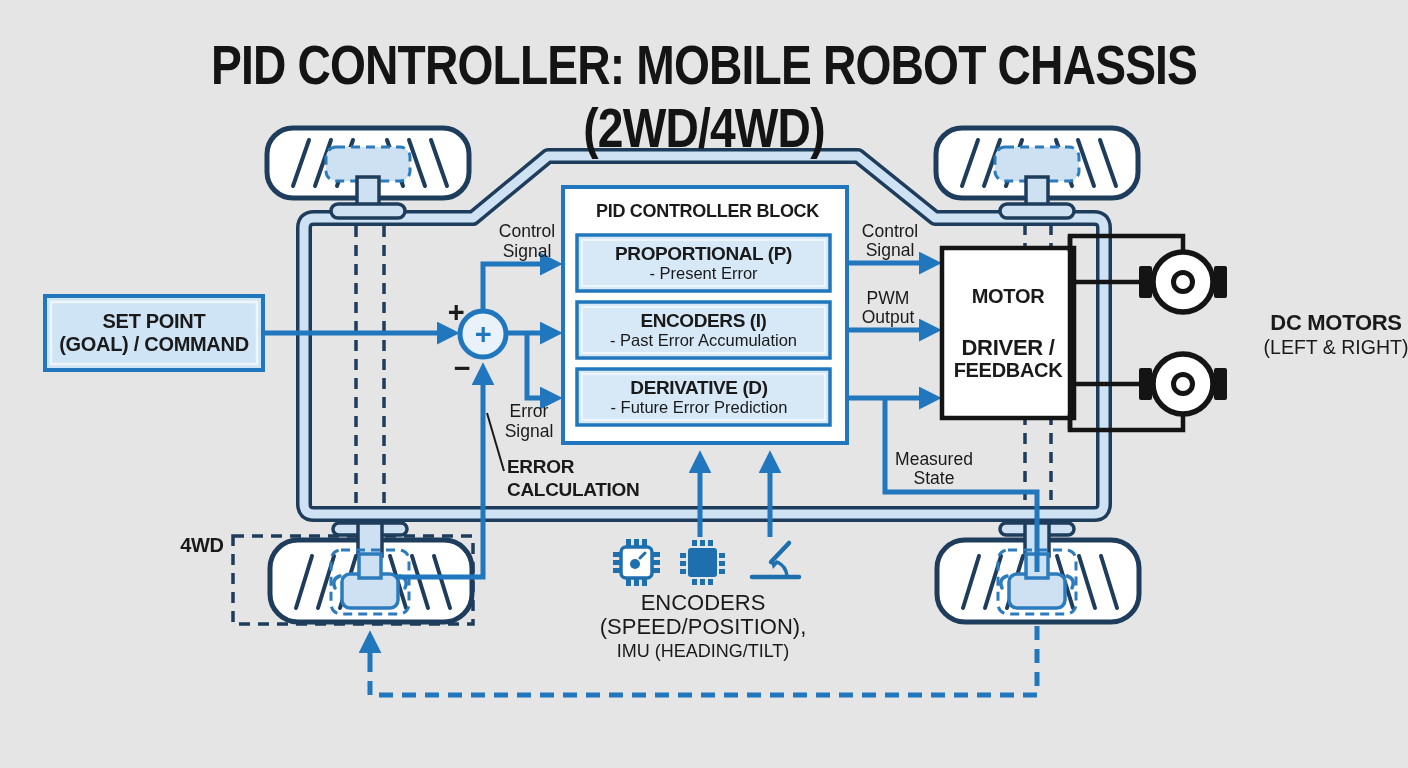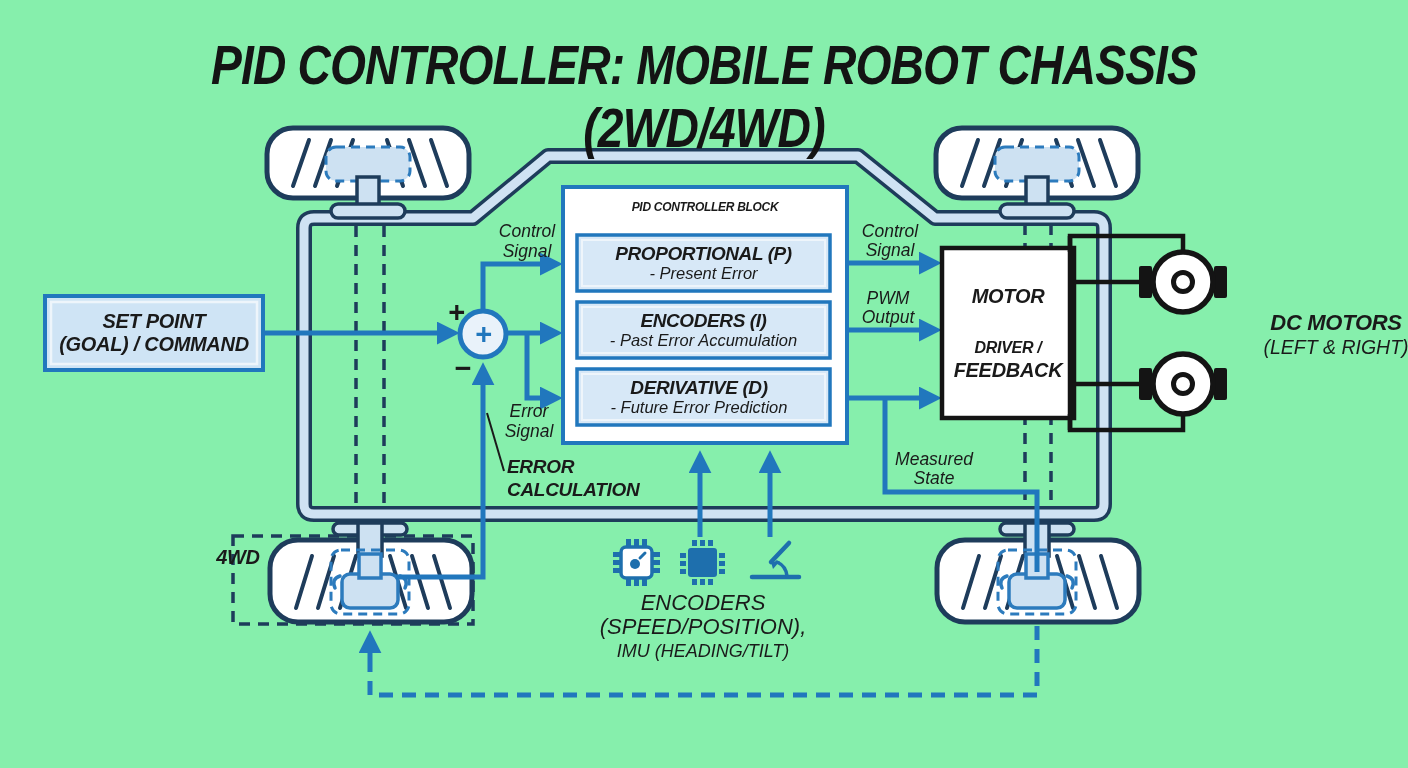--- a/index.html
+++ b/index.html
@@ -1,17 +1,17 @@
 <!DOCTYPE html>
 <html><head>
 <meta charset="utf-8">
 <style>
   html,body{margin:0;padding:0;background:#fff;}
-  #stage{position:relative;width:1408px;height:768px;background:#86efac;overflow:hidden;
-         font-family:"Liberation Sans",sans-serif;font-style:italic;}
+  #stage{position:relative;width:1408px;height:768px;background:#e5e5e5;overflow:hidden;
+         font-family:"Liberation Sans",sans-serif;}
   #stage svg{position:absolute;left:0;top:0;}
   .txt{position:absolute;color:#1a1a1a;line-height:1.15;}
   .ctr{text-align:center;}
   .b{font-weight:bold;letter-spacing:-0.3px;}
   #title{top:34px;left:0;width:100%;text-align:center;}
   #title span{display:inline-block;transform:scaleX(0.84);transform-origin:center;
               font-size:55px;font-weight:bold;letter-spacing:-1px;color:#141414;}
   .lbl{font-size:17.5px;}
   .blockname{font-size:19px;font-weight:bold;letter-spacing:-0.4px;}
   .blockdesc{font-size:16.5px;}
@@ -224,21 +224,21 @@
 
 <div class="txt b ctr" style="left:441px;top:296px;width:30px;font-size:29px;line-height:32px;">+</div>
 <div class="txt b ctr" style="left:447px;top:352px;width:30px;font-size:29px;line-height:32px;">−</div>
 <div class="txt b ctr" style="left:463px;top:318px;width:40px;font-size:29px;line-height:32px;color:#2177bd;">+</div>
 
 <div class="txt lbl ctr" style="left:488px;top:221px;width:78px;line-height:20px;">
   <div>Control</div>
   <div>Signal</div>
 </div>
 
-<div class="txt b ctr" style="left:563px;top:201px;width:284px;font-size:12px;">PID CONTROLLER BLOCK</div>
+<div class="txt b ctr" style="left:535px;top:201px;width:284px;font-size:18px;text-align:right;">PID CONTROLLER BLOCK</div>
 
 <div class="txt flexcol" style="left:577px;top:237px;width:253px;height:52px;">
   <div class="blockname">PROPORTIONAL (P)</div>
   <div class="blockdesc">- Present Error</div>
 </div>
 <div class="txt flexcol" style="left:577px;top:304px;width:253px;height:52px;">
   <div class="blockname">ENCODERS (I)</div>
   <div class="blockdesc">- Past Error Accumulation</div>
 </div>
 <div class="txt flexcol" style="left:577px;top:371px;width:244px;height:52px;">
@@ -266,30 +266,30 @@
   <div>Output</div>
 </div>
 
 <div class="txt lbl ctr" style="left:888px;top:450px;width:92px;line-height:19px;">
   <div>Measured</div>
   <div>State</div>
 </div>
 
 <div class="txt flexcol" style="left:942px;top:248px;width:132px;height:170px;">
   <div class="b" style="font-size:20px;line-height:23px;">MOTOR</div>
-  <div class="b" style="font-size:16px;line-height:23px;margin-top:28px;">DRIVER /</div>
+  <div class="b" style="font-size:22px;line-height:23px;margin-top:28px;">DRIVER /</div>
   <div class="b" style="font-size:20px;line-height:23px;">FEEDBACK</div>
 </div>
 
 <div class="txt ctr" style="left:1236px;top:310px;width:200px;">
   <div class="b" style="font-size:22px;line-height:26px;">DC MOTORS</div>
   <div style="font-size:19.5px;line-height:23px;">(LEFT &amp; RIGHT)</div>
 </div>
 
 <div class="txt ctr" style="left:543px;top:591px;width:320px;">
   <div style="font-size:22px;line-height:24px;">ENCODERS (SPEED/POSITION),</div>
   <div style="font-size:18px;line-height:24px;">IMU (HEADING/TILT)</div>
 </div>
 
-<div class="txt b ctr" style="left:174px;top:546px;width:56px;font-size:20px;margin-left:36px;">4WD</div>
+<div class="txt b ctr" style="left:174px;top:534px;width:56px;font-size:20px;">4WD</div>
 
 
 </div>
 
 </body></html>

